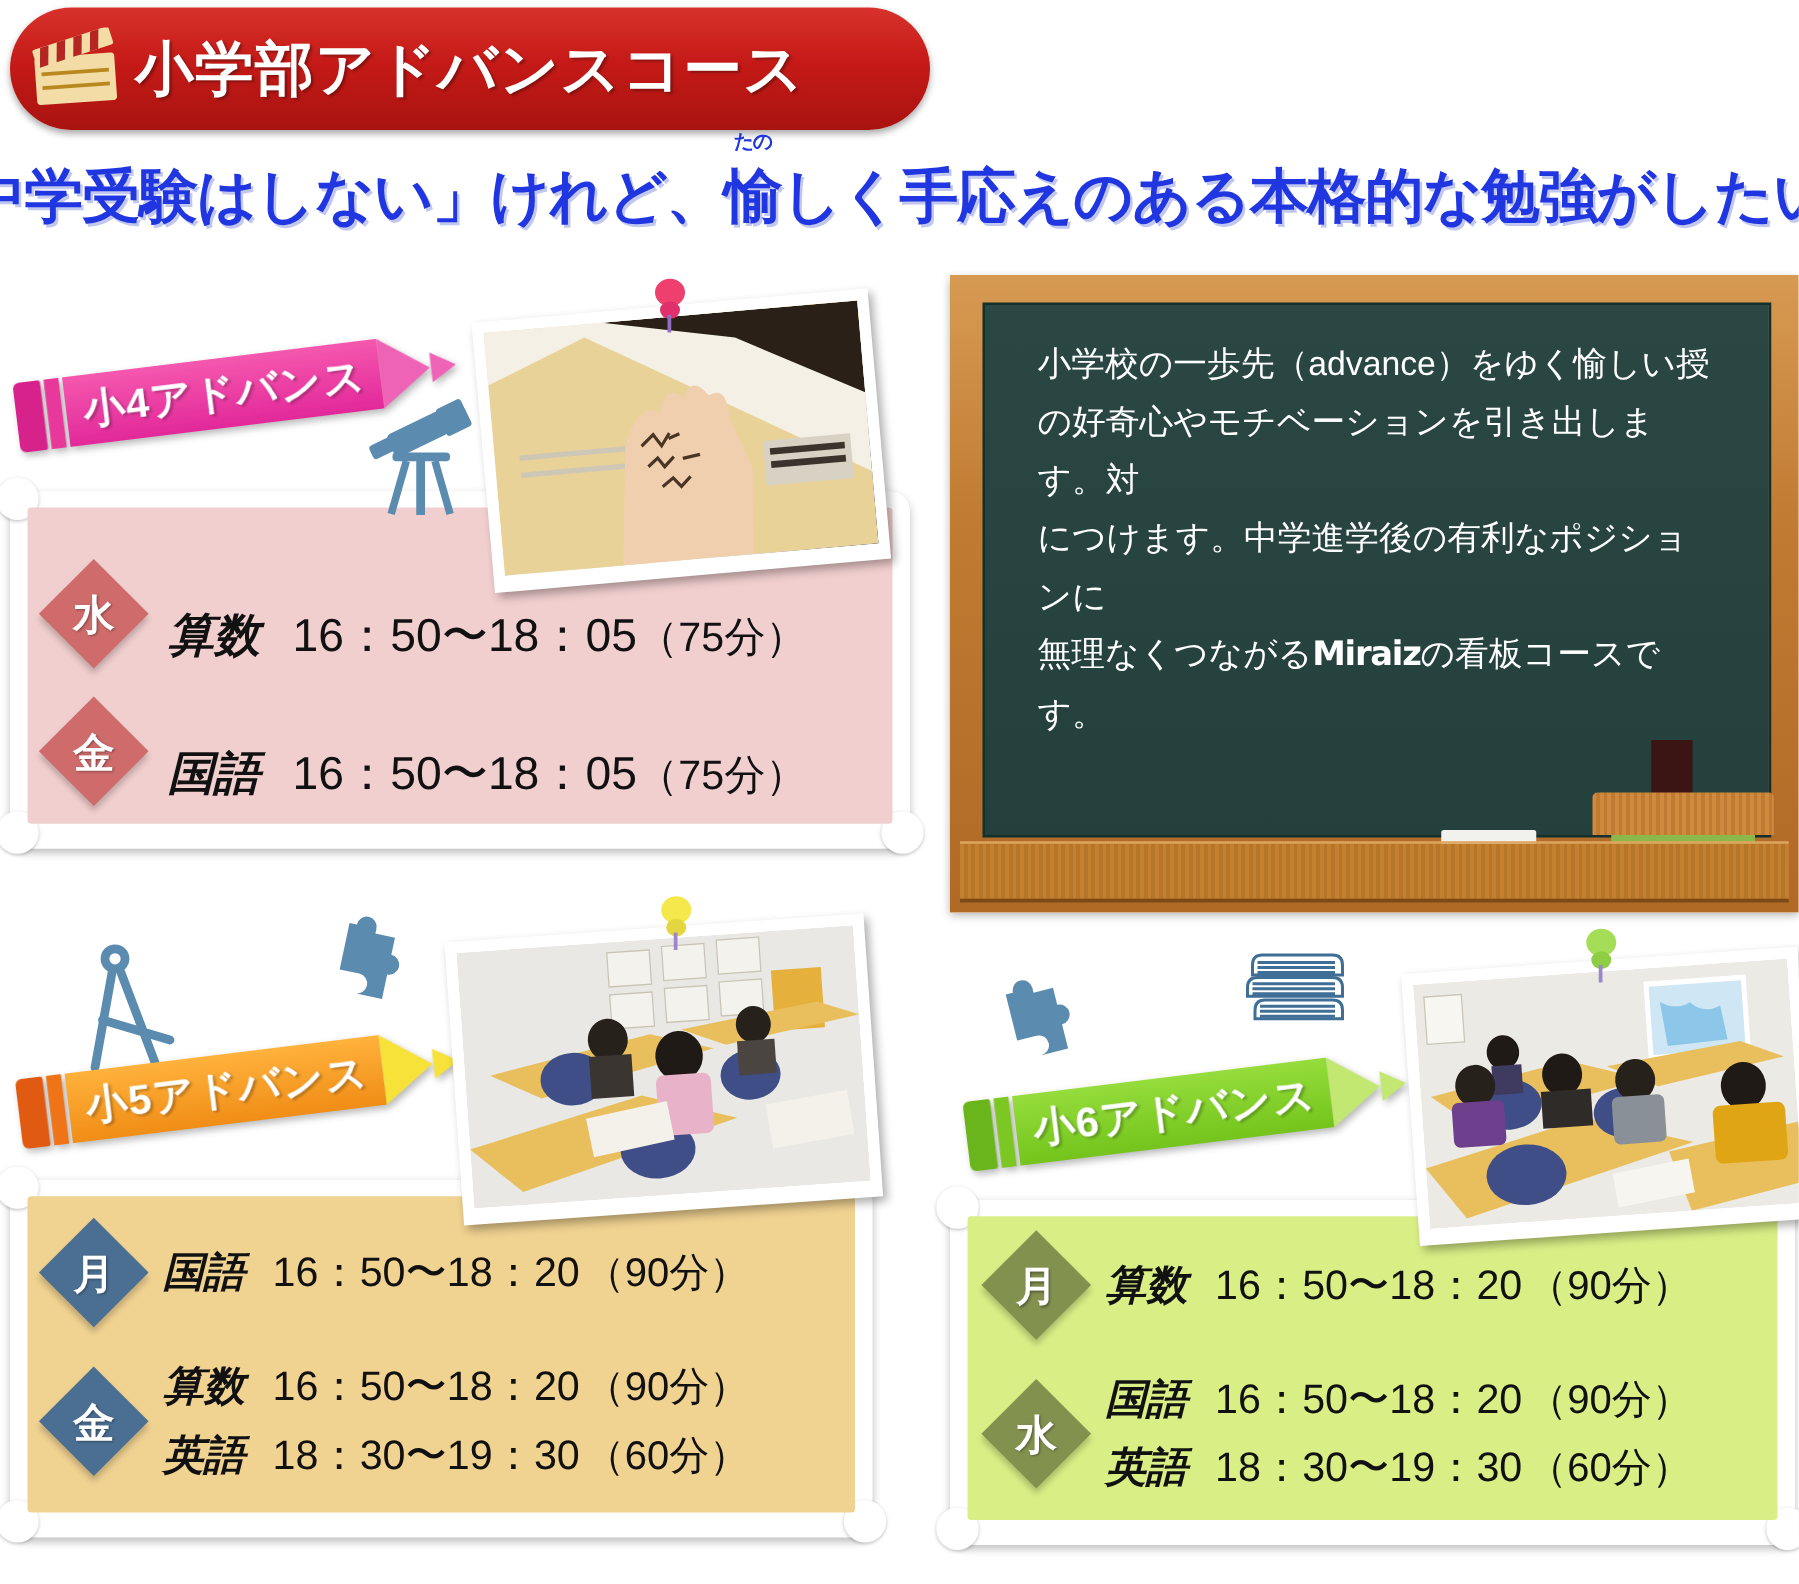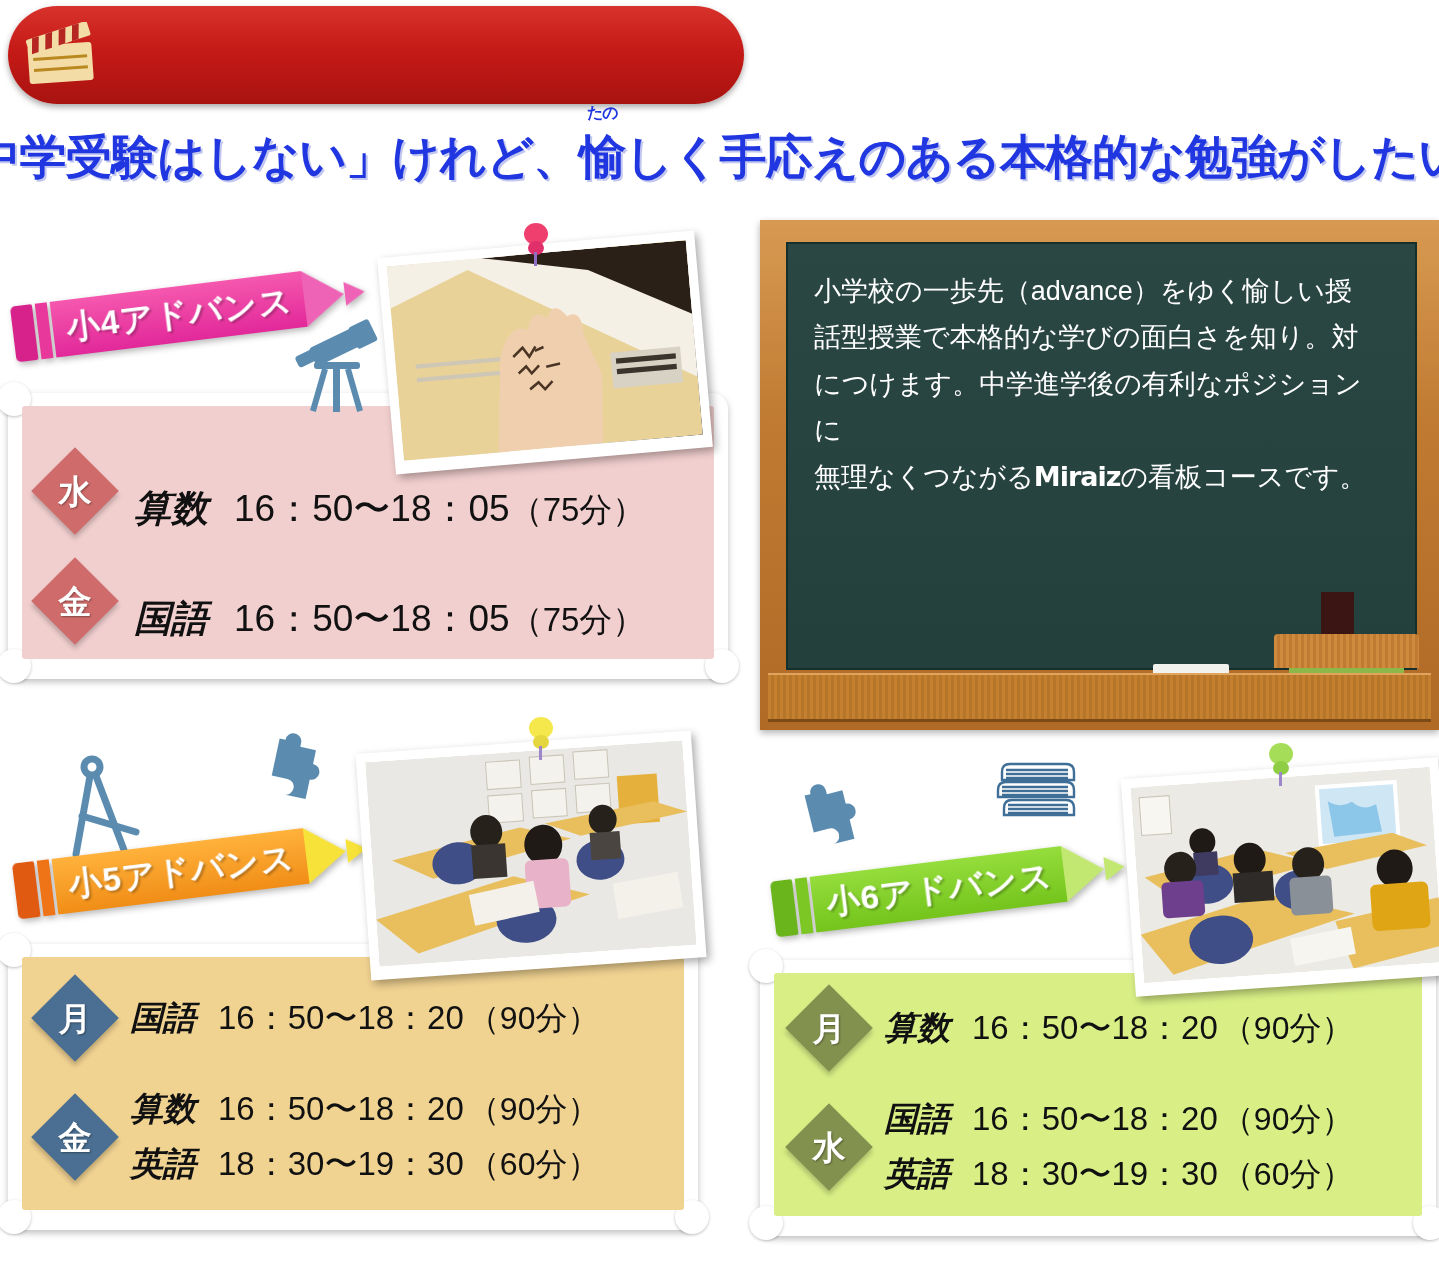--- a/index.html
+++ b/index.html
@@ -133,21 +133,21 @@
   
   .board-frame{
     position:absolute;left:760px;top:220px;width:679px;height:510px;
     background:linear-gradient(180deg,#d79a52 0%,#c07a31 40%,#b06a26 100%);
     box-shadow:0 3px 7px rgba(0,0,0,.3);
   }
   .board-green{
     position:absolute;left:26px;top:22px;right:22px;bottom:60px;
     background:linear-gradient(180deg,#2b4744 0%,#24403c 100%);
     border:2px solid #13302c;
-    padding:24px 26px;box-sizing:border-box;
+    padding:24px 42px;box-sizing:border-box;
   }
   .board-text{
     color:#ffffff;font-size:27px;line-height:1.72;
     letter-spacing:0px;
   }
   .board-text b{font-family:"DejaVu Sans",sans-serif;font-weight:bold;letter-spacing:-1px;}
   .board-ledge{
     position:absolute;left:8px;right:8px;bottom:8px;height:44px;
     background:repeating-linear-gradient(90deg,#c5802f 0 3px,#b5762a 3px 6px);
     border-top:2px solid #e0a45e;border-bottom:3px solid #7c4a17;
@@ -178,20 +178,21 @@
         <g transform="rotate(-14 38 18)">
           <rect x="6" y="8" width="64" height="15" rx="2" fill="#f3dca6"></rect>
           <polygon points="13,8 20,8 15,23 8,23" fill="#b52522"></polygon>
           <polygon points="27,8 34,8 29,23 22,23" fill="#b52522"></polygon>
           <polygon points="41,8 48,8 43,23 36,23" fill="#b52522"></polygon>
           <polygon points="55,8 62,8 57,23 50,23" fill="#b52522"></polygon>
         </g>
       </g>
     </svg>
   </div>
+  <div class="header-title">小学部アドバンスコース</div>
 </div>
 
 <div class="subtitle-wrap">
   <div class="subtitle"><span>「中学受験はしない」けれど、</span><span class="ruby-host"><span class="ruby-txt">たの</span><span>愉</span></span><span>しく手応えのある本格的な勉強がしたい！</span></div>
 </div>
 
 <div class="crayon" style="left:12px;top:285px;">
   <div class="butt" style="background:#d6228a;"></div>
   <div class="band" style="background:#e8389c;"></div>
   <div class="body" style="background:linear-gradient(180deg,#f558ae,#e2289a);">
@@ -270,21 +271,21 @@
         </div>
       </div>
     </div>
   </div>
 </div>
 
 <div class="board-frame">
   <div class="board-green">
     <div class="board-text">
       <div>小学校の一歩先（advance）をゆく愉しい授</div>
-      <div>話型授業で本格的な学びの面白さを知り。対</div>
+      <div>の好奇心やモチベーションを引き出します。対</div>
       <div>につけます。中学進学後の有利なポジションに</div>
       <div><span>無理なくつながる</span><b>Miraiz</b><span>の看板コースです。</span></div>
     </div>
   </div>
   <div class="chalk"></div>
   <div class="lectern-body"></div>
   <div class="lectern-stand"></div>
   <div class="lectern-top"></div>
   <div class="board-ledge"></div>
 </div>

